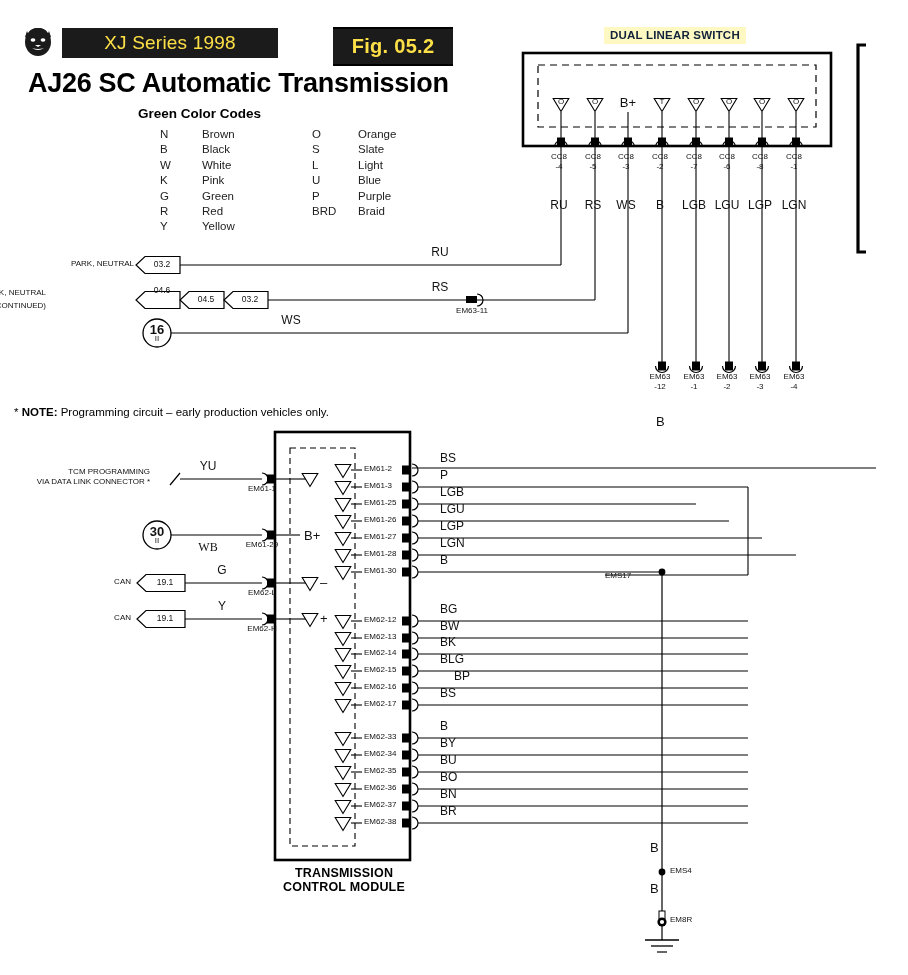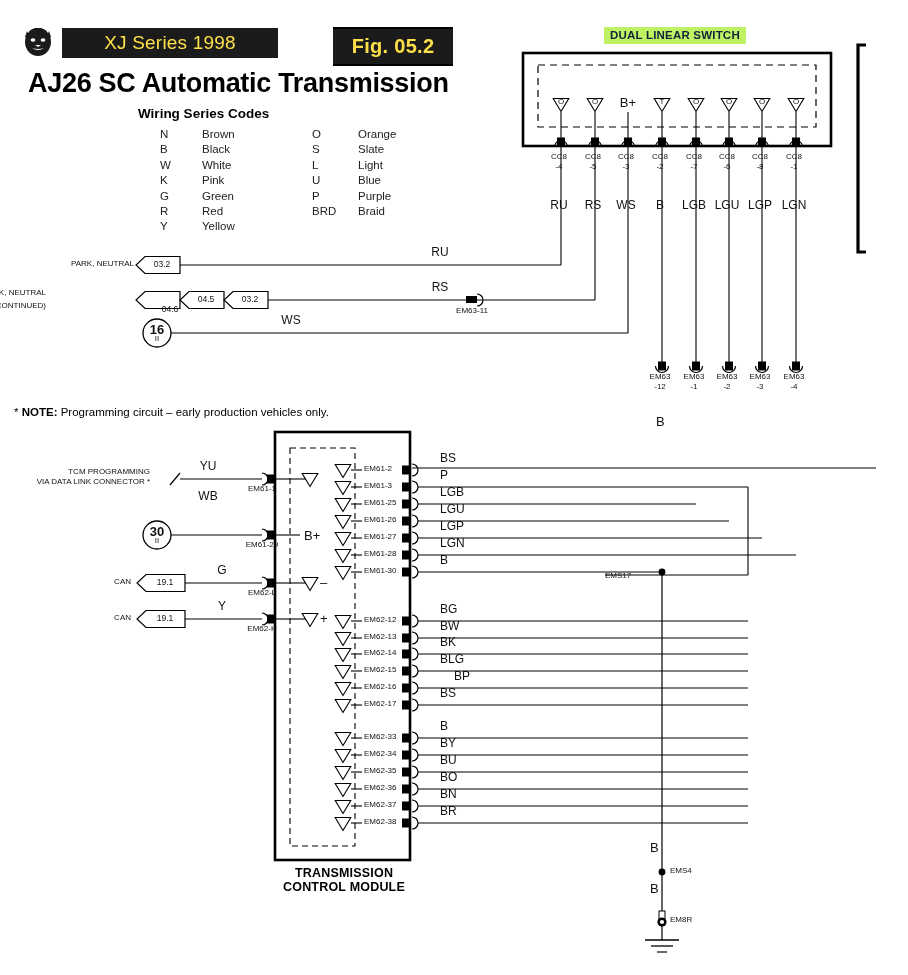--- a/index.html
+++ b/index.html
@@ -32,21 +32,21 @@
   
   .lbl{position:absolute;font-size:11.5px;color:#111;white-space:nowrap;}
   .lbl.sm{font-size:8.5px;}
   .lbl.xs{font-size:8px;}
   .lbl.md{font-size:13px;}
   .lbl.wire{font-size:12px;}
   .lbl.r{text-align:right;padding-left:46px;}
   .lbl.c{text-align:center;}
   .lbl.b{font-weight:bold;}
 
-  #dls-title{left:604px;top:27px;background:#bef264;color:#12223a;
+  #dls-title{left:604px;top:27px;background:#fef9c3;color:#12223a;
              font-size:11.5px;font-weight:bold;padding:2px 6px 3px 6px;
              letter-spacing:.2px;}
   #note{left:14px;top:406px;font-size:11.5px;}
   #note b{font-weight:bold;}
   #tcm-caption{left:276px;top:866px;width:136px;text-align:center;
                font-size:12.5px;font-weight:bold;line-height:14px;letter-spacing:.2px;}
 </style>
 </head>
 <body>
 
@@ -290,21 +290,21 @@
   </svg>
 
   <div class="abs blackband" id="series-band">
     <span>XJ Series 1998</span>
   </div>
   <div class="abs blackband" id="fig-band">
     <span>Fig. 05.2</span>
   </div>
   <div class="abs" id="main-title">AJ26 SC Automatic Transmission</div>
 
-  <div class="abs" id="legend-title">Wiring Series Codes</div>
+  <div class="abs" id="legend-title">Green Color Codes</div>
   <div class="abs" id="legend">
     <table>
         <tbody id="legend-body">
           <tr>
             <td class="lg-code">N</td>
             <td class="lg-name">Brown</td>
             <td class="lg-code2">O</td>
             <td>Orange</td>
           </tr>
           <tr>
@@ -388,21 +388,21 @@
       <div class="lbl xs c" style="left: 760px; top: 152px; transform: translateX(-50%);">CC8</div>
       <div class="lbl xs c" style="left: 760px; top: 162px; transform: translateX(-50%);">-8</div>
       <div class="lbl wire c" style="left: 760px; top: 198px; transform: translateX(-50%);">LGP</div>
       <div class="lbl xs c" style="left: 796px; top: 97px; transform: translateX(-50%);">O</div>
       <div class="lbl xs c" style="left: 794px; top: 152px; transform: translateX(-50%);">CC8</div>
       <div class="lbl xs c" style="left: 794px; top: 162px; transform: translateX(-50%);">-1</div>
       <div class="lbl wire c" style="left: 794px; top: 198px; transform: translateX(-50%);">LGN</div>
       <div class="lbl sm c" style="left: 162px; top: 258.5px; transform: translateX(-50%);">03.2</div>
       <div class="lbl xs r" style="left: 134px; top: 259px; transform: translateX(-100%);">PARK, NEUTRAL</div>
       <div class="lbl wire c" style="left: 440px; top: 245px; transform: translateX(-50%);">RU</div>
-      <div class="lbl sm c" style="left: 162px; top: 304px; transform: translateX(-50%); margin-left: 8px;">04.6</div>
+      <div class="lbl sm c" style="left: 162px; top: 285px; transform: translateX(-50%);">04.6</div>
       <div class="lbl sm c" style="left: 206px; top: 293.5px; transform: translateX(-50%);">04.5</div>
       <div class="lbl sm c" style="left: 250px; top: 293.5px; transform: translateX(-50%);">03.2</div>
       <div class="lbl xs r" style="left: 46px; top: 288px; transform: translateX(-100%);">PARK, NEUTRAL</div>
       <div class="lbl xs r" style="left: 46px; top: 301px; transform: translateX(-100%);">(CIRCUIT CONTINUED)</div>
       <div class="lbl wire c" style="left: 440px; top: 280px; transform: translateX(-50%);">RS</div>
       <div class="lbl xs c" style="left: 472px; top: 306px; transform: translateX(-50%);">EM63-11</div>
       <div class="lbl md c b" style="left: 157px; top: 322px; transform: translateX(-50%);">16</div>
       <div class="lbl xs c" style="left: 157px; top: 334px; transform: translateX(-50%);">II</div>
       <div class="lbl wire c" style="left: 291px; top: 313px; transform: translateX(-50%);">WS</div>
       <div class="lbl xs c" style="left: 660px; top: 372px; transform: translateX(-50%);">EM63</div>
@@ -417,21 +417,21 @@
       <div class="lbl xs c" style="left: 794px; top: 382px; transform: translateX(-50%);">-4</div>
       <div class="lbl md" style="left: 656px; top: 414px;">B</div>
       <div class="lbl xs c" style="left: 262px; top: 484px; transform: translateX(-50%);">EM61-1</div>
       <div class="lbl xs r" style="left: 150px; top: 467px; transform: translateX(-100%);">TCM PROGRAMMING</div>
       <div class="lbl xs r" style="left: 150px; top: 477px; transform: translateX(-100%);">VIA DATA LINK CONNECTOR *</div>
       <div class="lbl wire c" style="left: 208px; top: 459px; transform: translateX(-50%);">YU</div>
       <div class="lbl xs c" style="left: 262px; top: 540px; transform: translateX(-50%);">EM61-29</div>
       <div class="lbl md" style="left: 304px; top: 528px;">B+</div>
       <div class="lbl md c b" style="left: 157px; top: 524px; transform: translateX(-50%);">30</div>
       <div class="lbl xs c" style="left: 157px; top: 536px; transform: translateX(-50%);">II</div>
-      <div class="lbl wire c" style="left: 208px; top: 489px; transform: translateX(-50%);">WB</div>
+      <div class="lbl wire c" style="left: 208px; top: 540px; transform: translateX(-50%); font-family: Liberation Serif, serif;">WB</div>
       <div class="lbl xs c" style="left: 262px; top: 588px; transform: translateX(-50%);">EM62-L</div>
       <div class="lbl md" style="left: 320px; top: 575px;">–</div>
       <div class="lbl sm c" style="left: 165px; top: 576.5px; transform: translateX(-50%);">19.1</div>
       <div class="lbl xs r" style="left: 131px; top: 577px; transform: translateX(-100%);">CAN</div>
       <div class="lbl wire c" style="left: 222px; top: 563px; transform: translateX(-50%);">G</div>
       <div class="lbl xs c" style="left: 262px; top: 624px; transform: translateX(-50%);">EM62-H</div>
       <div class="lbl md" style="left: 320px; top: 611px;">+</div>
       <div class="lbl sm c" style="left: 165px; top: 612.5px; transform: translateX(-50%);">19.1</div>
       <div class="lbl xs r" style="left: 131px; top: 613px; transform: translateX(-100%);">CAN</div>
       <div class="lbl wire c" style="left: 222px; top: 599px; transform: translateX(-50%);">Y</div>

